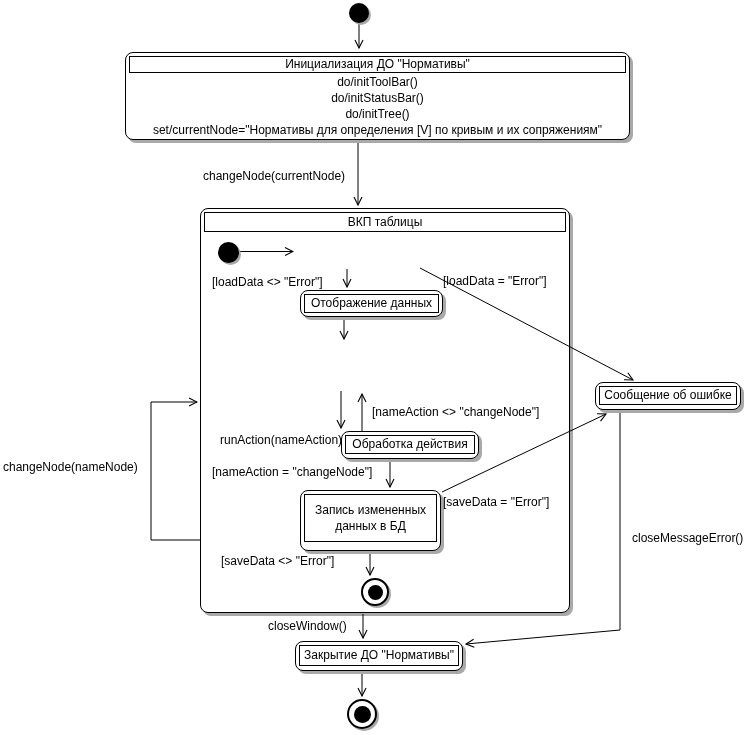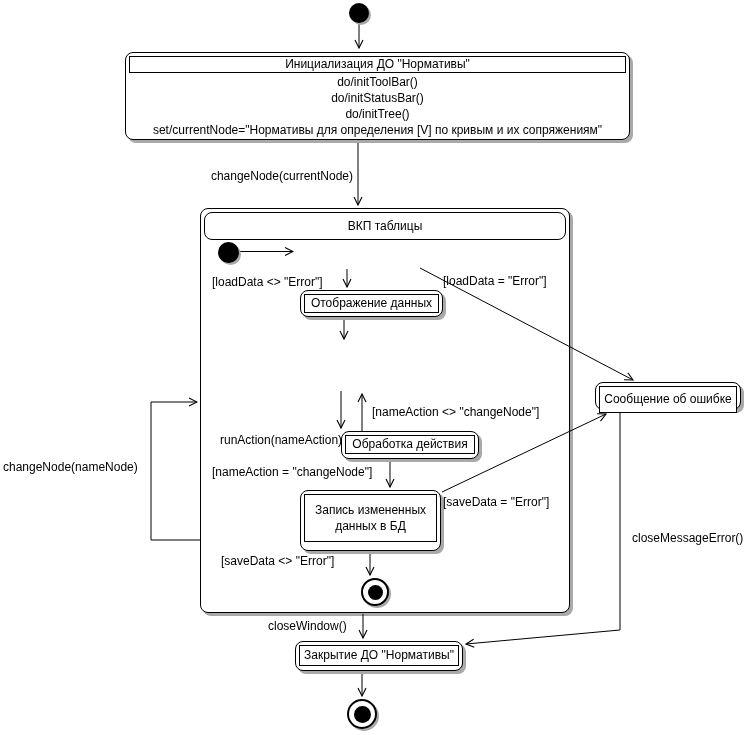--- a/index.html
+++ b/index.html
@@ -65,21 +65,21 @@
   }
   .final-core { background: #000; border-radius: 50%; }
   svg.edges { position: absolute; left: 0; top: 0; pointer-events: none; }
 </style>
 </head>
 <body>
 
 <div id="canvas">
 
   <div class="state" style="left:200px; top:208px; width:370px; height:405px;">
-    <div class="name-rect" style="height:28px;border-radius:8px;">
+    <div class="name-rect" style="height:20px;">
       <span>ВКП таблицы</span>
     </div>
   </div>
 
   <svg class="edges" width="750" height="735" viewBox="0 0 750 735">
     <defs>
       <marker id="arr" viewBox="0 0 10 10" refX="9" refY="5" markerWidth="10" markerHeight="10" orient="auto-start-reverse">
         <path d="M1,1 L9,5 L1,9" fill="none" stroke="#000" stroke-width="1.1"></path>
       </marker>
     </defs>
@@ -136,36 +136,36 @@
     <div class="name-rect" style="height:48px; line-height:16px;">
       <span>Запись измененных данных в БД</span>
     </div>
   </div>
 
   <div class="final" style="left:361px; top:578px; width:28px; height:28px;">
     <div class="final-core" style="width:15px; height:15px;"></div>
   </div>
 
   <div class="state" style="left:595px; top:382px; width:146px; height:28px;">
-    <div class="name-rect" style="height:27px;text-align:center;">
+    <div class="name-rect" style="height:19px;text-align:center;">
       <span>Сообщение об ошибке</span>
     </div>
   </div>
 
   <div class="state" style="left:295px; top:641px; width:168px; height:30px;">
     <div class="name-rect" style="height:21px;">
       <span>Закрытие ДО "Нормативы"</span>
     </div>
   </div>
 
   <div class="final" style="left:347px; top:699px; width:30px; height:30px;">
     <div class="final-core" style="width:17px; height:17px;"></div>
   </div>
 
-  <div class="lbl" style="left:203px; top:169px; width:150px; text-align:right;">changeNode(currentNode)</div>
+  <div class="lbl" style="left:203px; top:169px; width:150px; text-align:left;">changeNode(currentNode)</div>
   <div class="lbl" style="left:212px; top:275px;">[loadData &lt;&gt; "Error"]</div>
   <div class="lbl" style="left:443px; top:274px;">[loadData = "Error"]</div>
   <div class="lbl" style="left:220px; top:405px;margin-top:28px;">runAction(nameAction)</div>
   <div class="lbl" style="left:372px; top:405px;">[nameAction &lt;&gt; "changeNode"]</div>
   <div class="lbl" style="left:212px; top:465px;">[nameAction = "changeNode"]</div>
   <div class="lbl" style="left:443px; top:495px;">[saveData = "Error"]</div>
   <div class="lbl" style="left:221px; top:554px;">[saveData &lt;&gt; "Error"]</div>
   <div class="lbl" style="left:3px; top:460px;">changeNode(nameNode)</div>
   <div class="lbl" style="left:268px; top:619px;">closeWindow()</div>
   <div class="lbl" style="left:632px; top:531px;">closeMessageError()</div>

